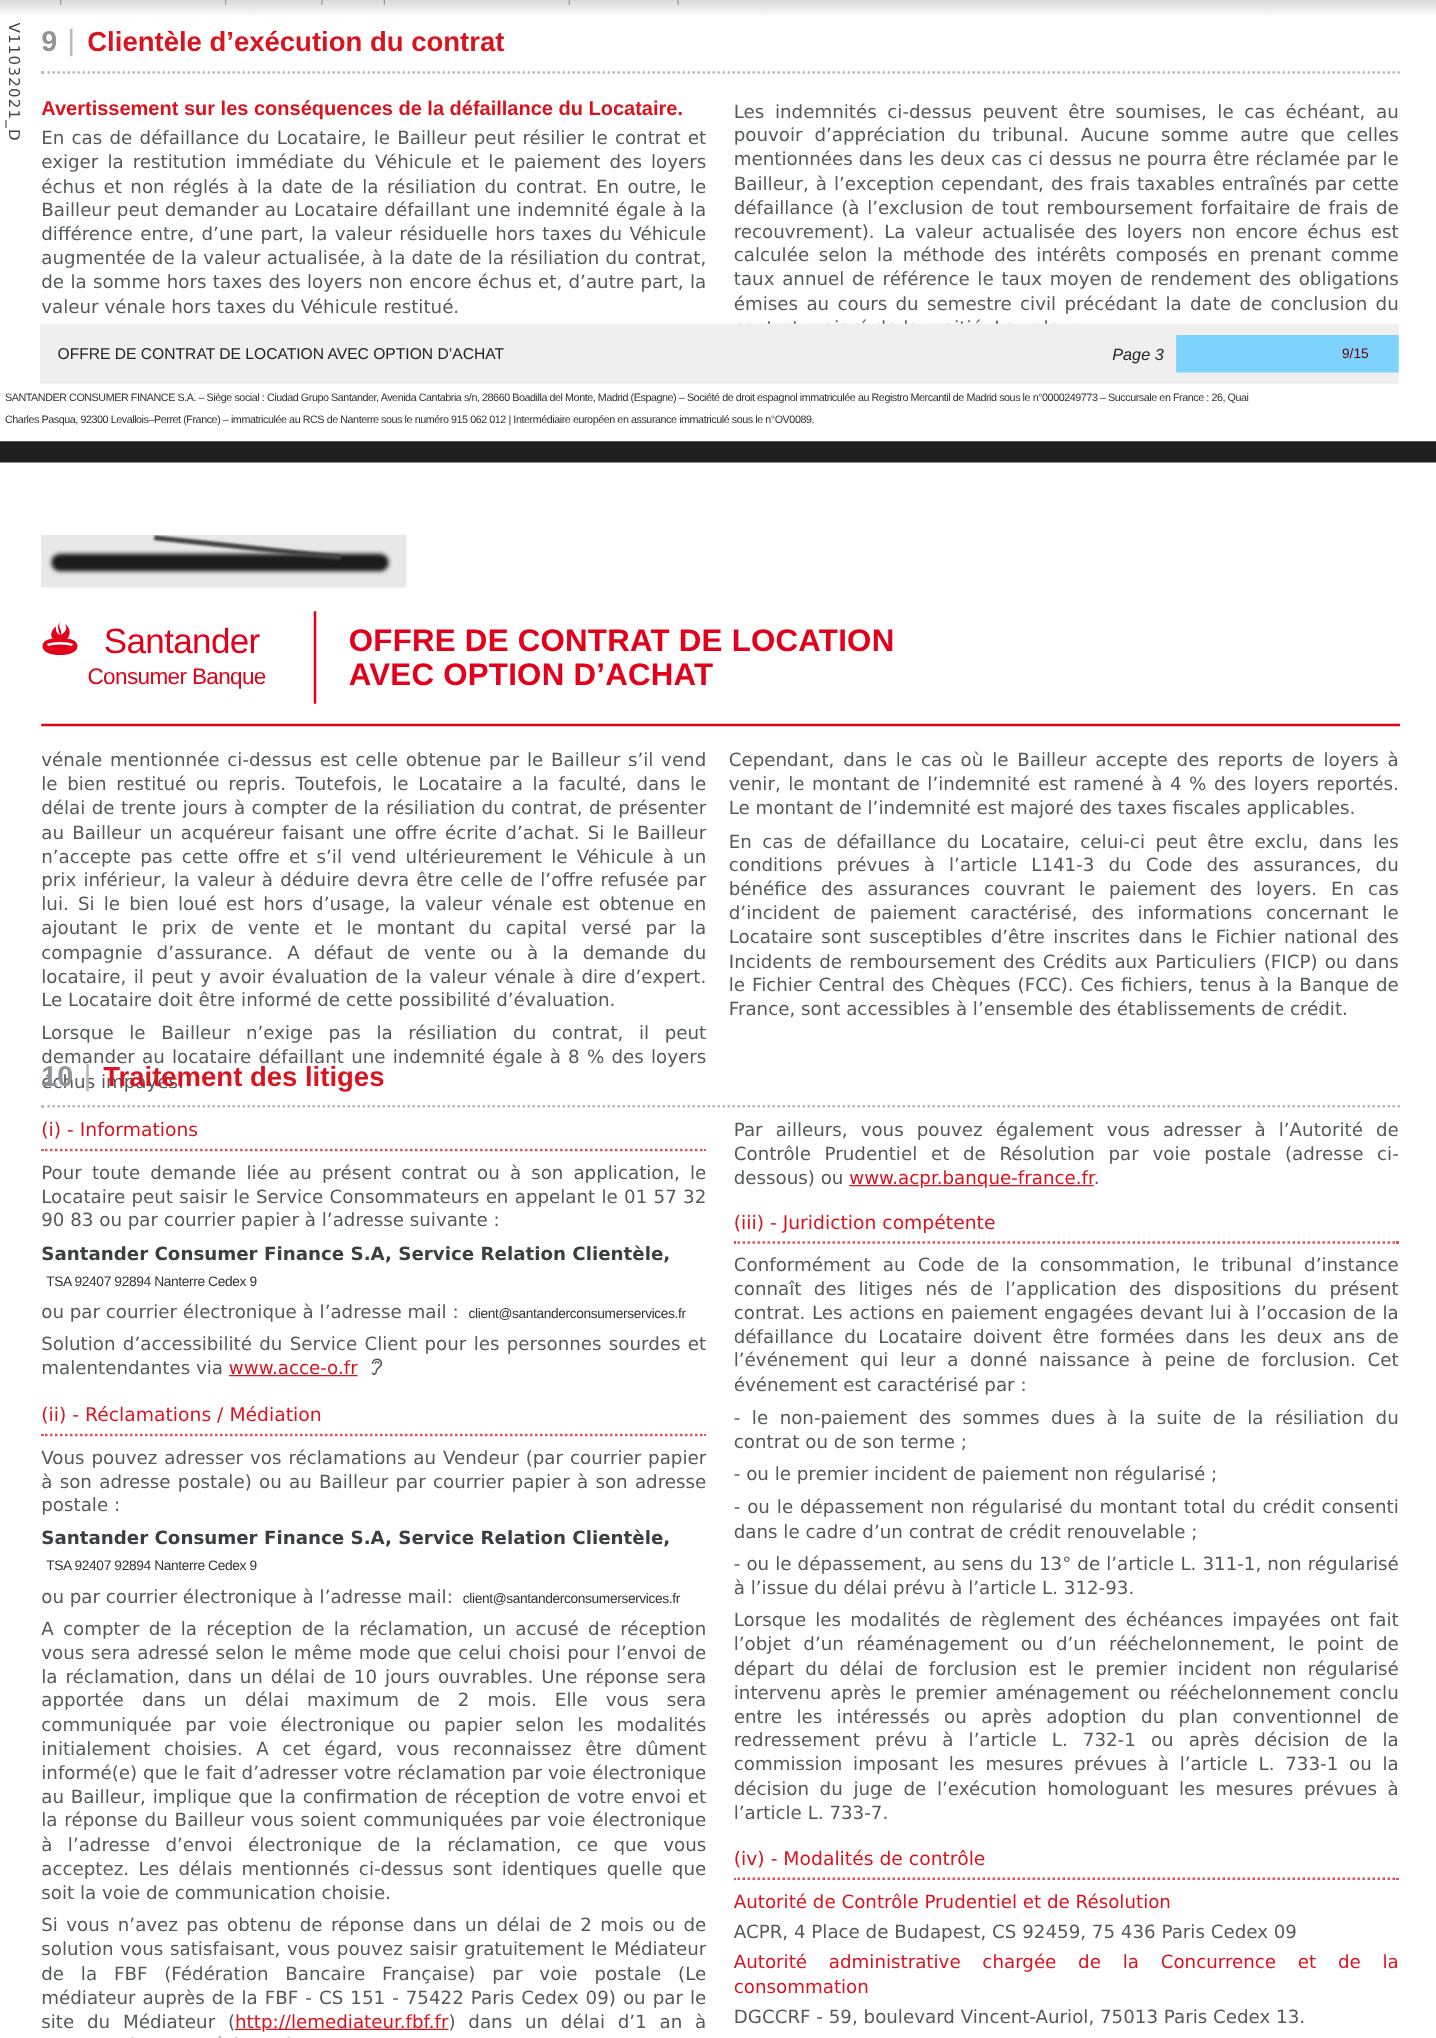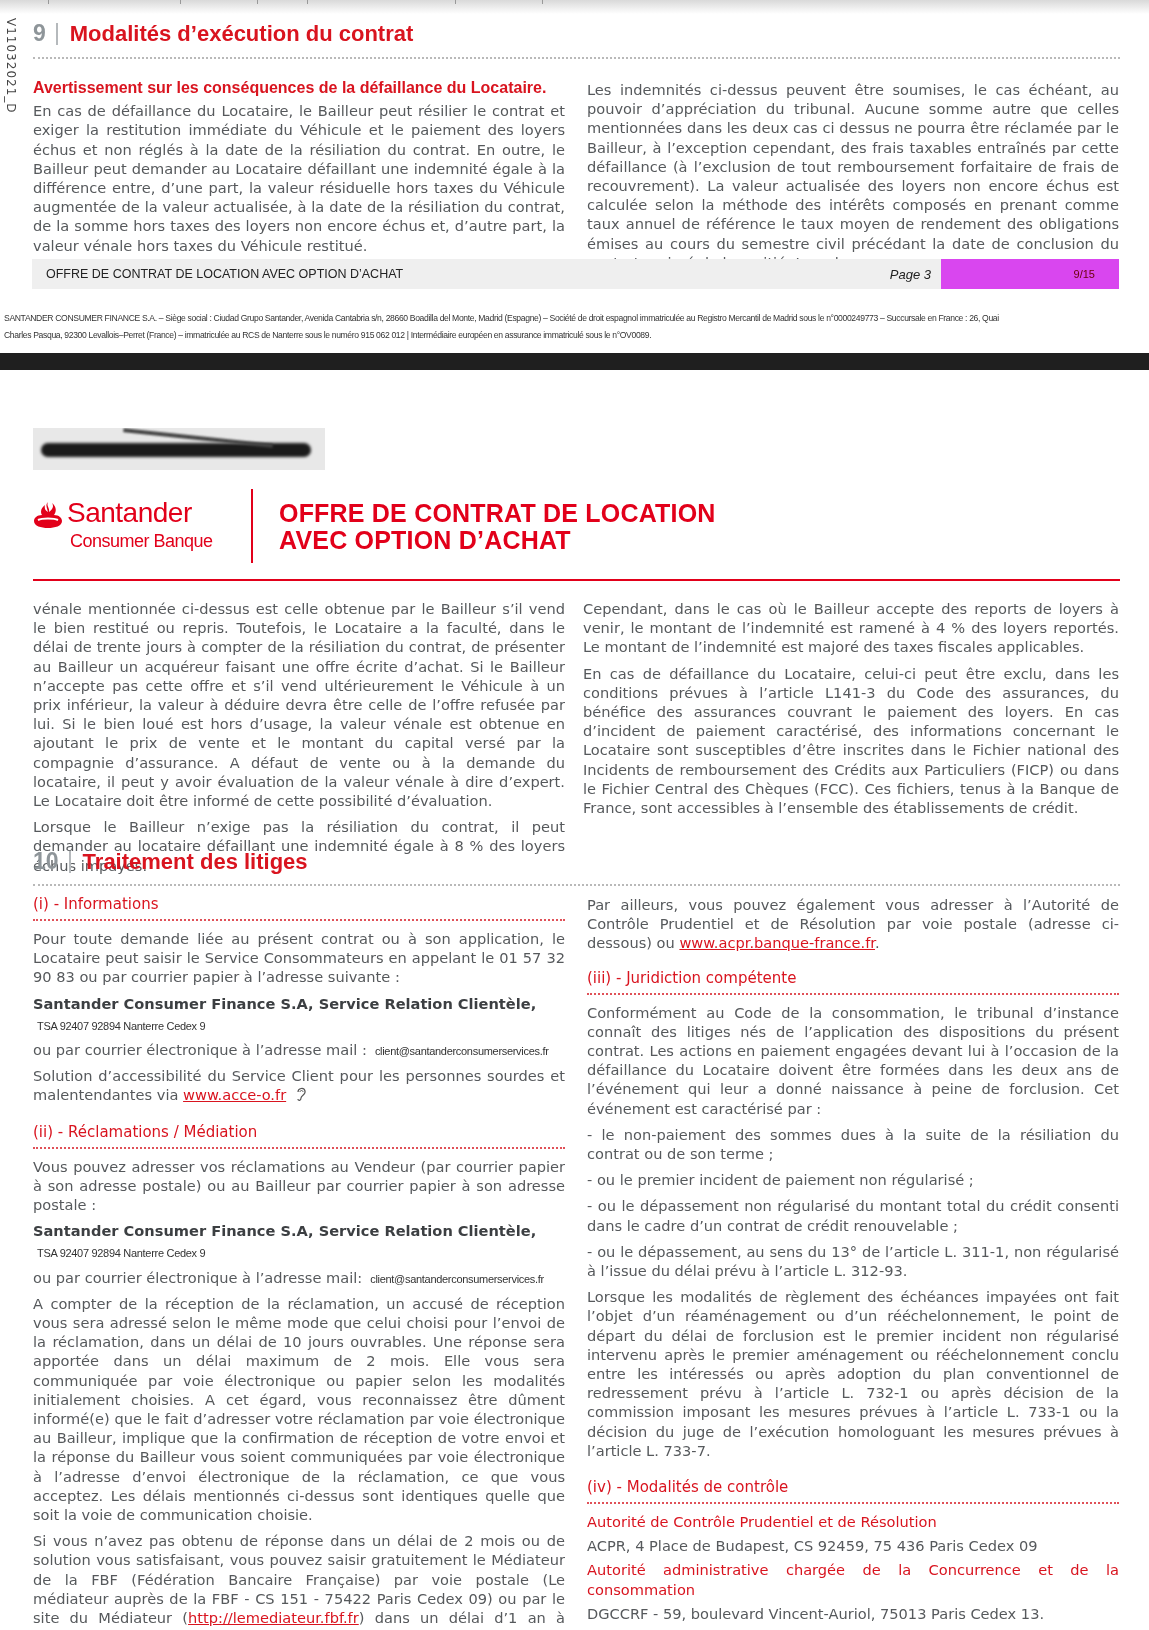--- a/index.html
+++ b/index.html
@@ -24,37 +24,37 @@
   .col { position: absolute; font-size: 14.6px; line-height: 19.2px; color: #56595c; text-align: justify; }
   .col p { margin-bottom: 7px; }
   .red-head { font-family: "Liberation Sans", sans-serif; color: #d9141f; font-size: 16px; font-weight: bold; margin-bottom: 4px; }
   .sub-head { font-family: "DejaVu Sans", sans-serif; color: #d9141f; font-size: 15px; line-height: 19px; }
   .bold-line { font-weight: bold; color: #3c3f42; font-size: 14.6px; margin: 2px 0 4px; }
   .small-cond { font-family: "Liberation Sans", sans-serif; font-size: 11px; color: #333; letter-spacing: -0.3px; margin: 0 0 4px 4px; }
   .mail { font-family: "Liberation Sans", sans-serif; font-size: 11px; color: #333; letter-spacing: -0.3px; margin-left: 8px; }
   .link { color: #d9141f; text-decoration: underline; }
   .red-plain { color: #d9141f; }
 
-  .footer-bar { position: absolute; left: 32px; top: 259px; width: 1087px; height: 30px; background: #efefef; display: flex; align-items: center; }
+  .footer-bar { position: absolute; left: 32px; top: 259px; width: 1087px; height: 48px; background: #efefef; display: flex; align-items: center; }
   .footer-title { font-family: "Liberation Sans", sans-serif; font-size: 12.5px; color: #222; margin-left: 14px; flex: 1; }
   .footer-page { font-family: "Liberation Sans", sans-serif; font-size: 13px; color: #222; margin-right: 10px; font-style: italic; }
-  .footer-red { width: 178px; height: 30px; background: #d946ef; display: flex; align-items: center; justify-content: flex-end; padding-right: 24px; }
+  .footer-red { width: 178px; height: 30px; background: #7dd3fc; display: flex; align-items: center; justify-content: flex-end; padding-right: 24px; }
   .footer-count { font-family: "Liberation Sans", sans-serif; font-size: 11px; color: #6a0008; }
   .legal { position: absolute; left: 4px; top: 310px; width: 1140px; font-family: "Liberation Sans", sans-serif;
     font-size: 8.6px; line-height: 17px; color: #333; letter-spacing: -0.35px; }
 
   .dark-band { position: absolute; left: 0; top: 353px; width: 1149px; height: 17px; background: #1f1f1f; }
 
   .redacted { position: absolute; left: 33px; top: 428px; width: 292px; height: 42px; background: #e8e8e8; overflow: hidden; }
   .redacted .scribble { position: absolute; left: 8px; top: 15px; width: 270px; height: 14px; background: #1b1b1b;
     border-radius: 8px; filter: blur(1.5px); }
   .redacted .stroke { position: absolute; left: 90px; top: 8px; width: 150px; height: 4px; background: #444; transform: rotate(6deg); filter: blur(1px); }
 
   .logo { position: absolute; left: 33px; top: 497px; }
-  .logo-row { display: flex; align-items: flex-end; }
+  .logo-row { display: flex; align-items: flex-start; gap: 16px; }
   .flame { width: 30px; height: 28px; margin-right: 4px; }
   .logo-name { font-family: "Liberation Sans", sans-serif; color: #e2001a; font-size: 28px; letter-spacing: -0.5px; }
   .logo-sub { font-family: "Liberation Sans", sans-serif; color: #e2001a; font-size: 18px; margin: 2px 0 0 37px; letter-spacing: -0.5px; }
   .logo-divider { position: absolute; left: 251px; top: 489px; width: 2px; height: 74px; background: #e2001a; }
   .doc-title { position: absolute; left: 279px; top: 500px; font-family: "Liberation Sans", sans-serif; font-weight: bold;
     color: #e2001a; font-size: 25px; line-height: 27px; letter-spacing: 0.2px; }
   .header-rule { position: absolute; left: 33px; top: 579px; width: 1087px; height: 2px; background: #e2001a; }
 
   .ear { display: inline-block; margin-left: 4px; width: 12px; height: 16px; vertical-align: -2px; }
 </style>
@@ -68,21 +68,21 @@
     <span class="tick" style="left:307px"></span>
   <span class="tick" style="left:455px"></span>
     <span class="tick" style="left:542px"></span>
 </div>
 
 <div class="version">V11032021_D</div>
 
 <div class="sec-title" style="left:33px; top:20px;">
   <span class="sec-num">9</span>
   <span class="sec-sep"></span>
-  <span class="sec-text">Modalités d’exécution du contrat</span>
+  <span class="sec-text">Clientèle d’exécution du contrat</span>
 </div>
 <div class="dots-grey" style="left:33px; top:57px; width:1087px;"></div>
 
 <div class="col" style="left:33px; top:78px; width:532px;">
   <div class="red-head">Avertissement sur les conséquences de la défaillance du Locataire.</div>
   <p>En cas de défaillance du Locataire, le Bailleur peut résilier le contrat et exiger la restitution immédiate du Véhicule et le paiement des loyers échus et non réglés à la date de la résiliation du contrat. En outre, le Bailleur peut demander au Locataire défaillant une indemnité égale à la différence entre, d’une part, la valeur résiduelle hors taxes du Véhicule augmentée de la valeur actualisée, à la date de la résiliation du contrat, de la somme hors taxes des loyers non encore échus et, d’autre part, la valeur vénale hors taxes du Véhicule restitué.</p>
 </div>
 <div class="col" style="left:587px; top:80px; width:532px;">
   <p>Les indemnités ci-dessus peuvent être soumises, le cas échéant, au pouvoir d’appréciation du tribunal. Aucune somme autre que celles mentionnées dans les deux cas ci dessus ne pourra être réclamée par le Bailleur, à l’exception cependant, des frais taxables entraînés par cette défaillance (à l’exclusion de tout remboursement forfaitaire de frais de recouvrement). La valeur actualisée des loyers non encore échus est calculée selon la méthode des intérêts composés en prenant comme taux annuel de référence le taux moyen de rendement des obligations émises au cours du semestre civil précédant la date de conclusion du contrat majoré de la moitié. La valeur</p>
 </div>

